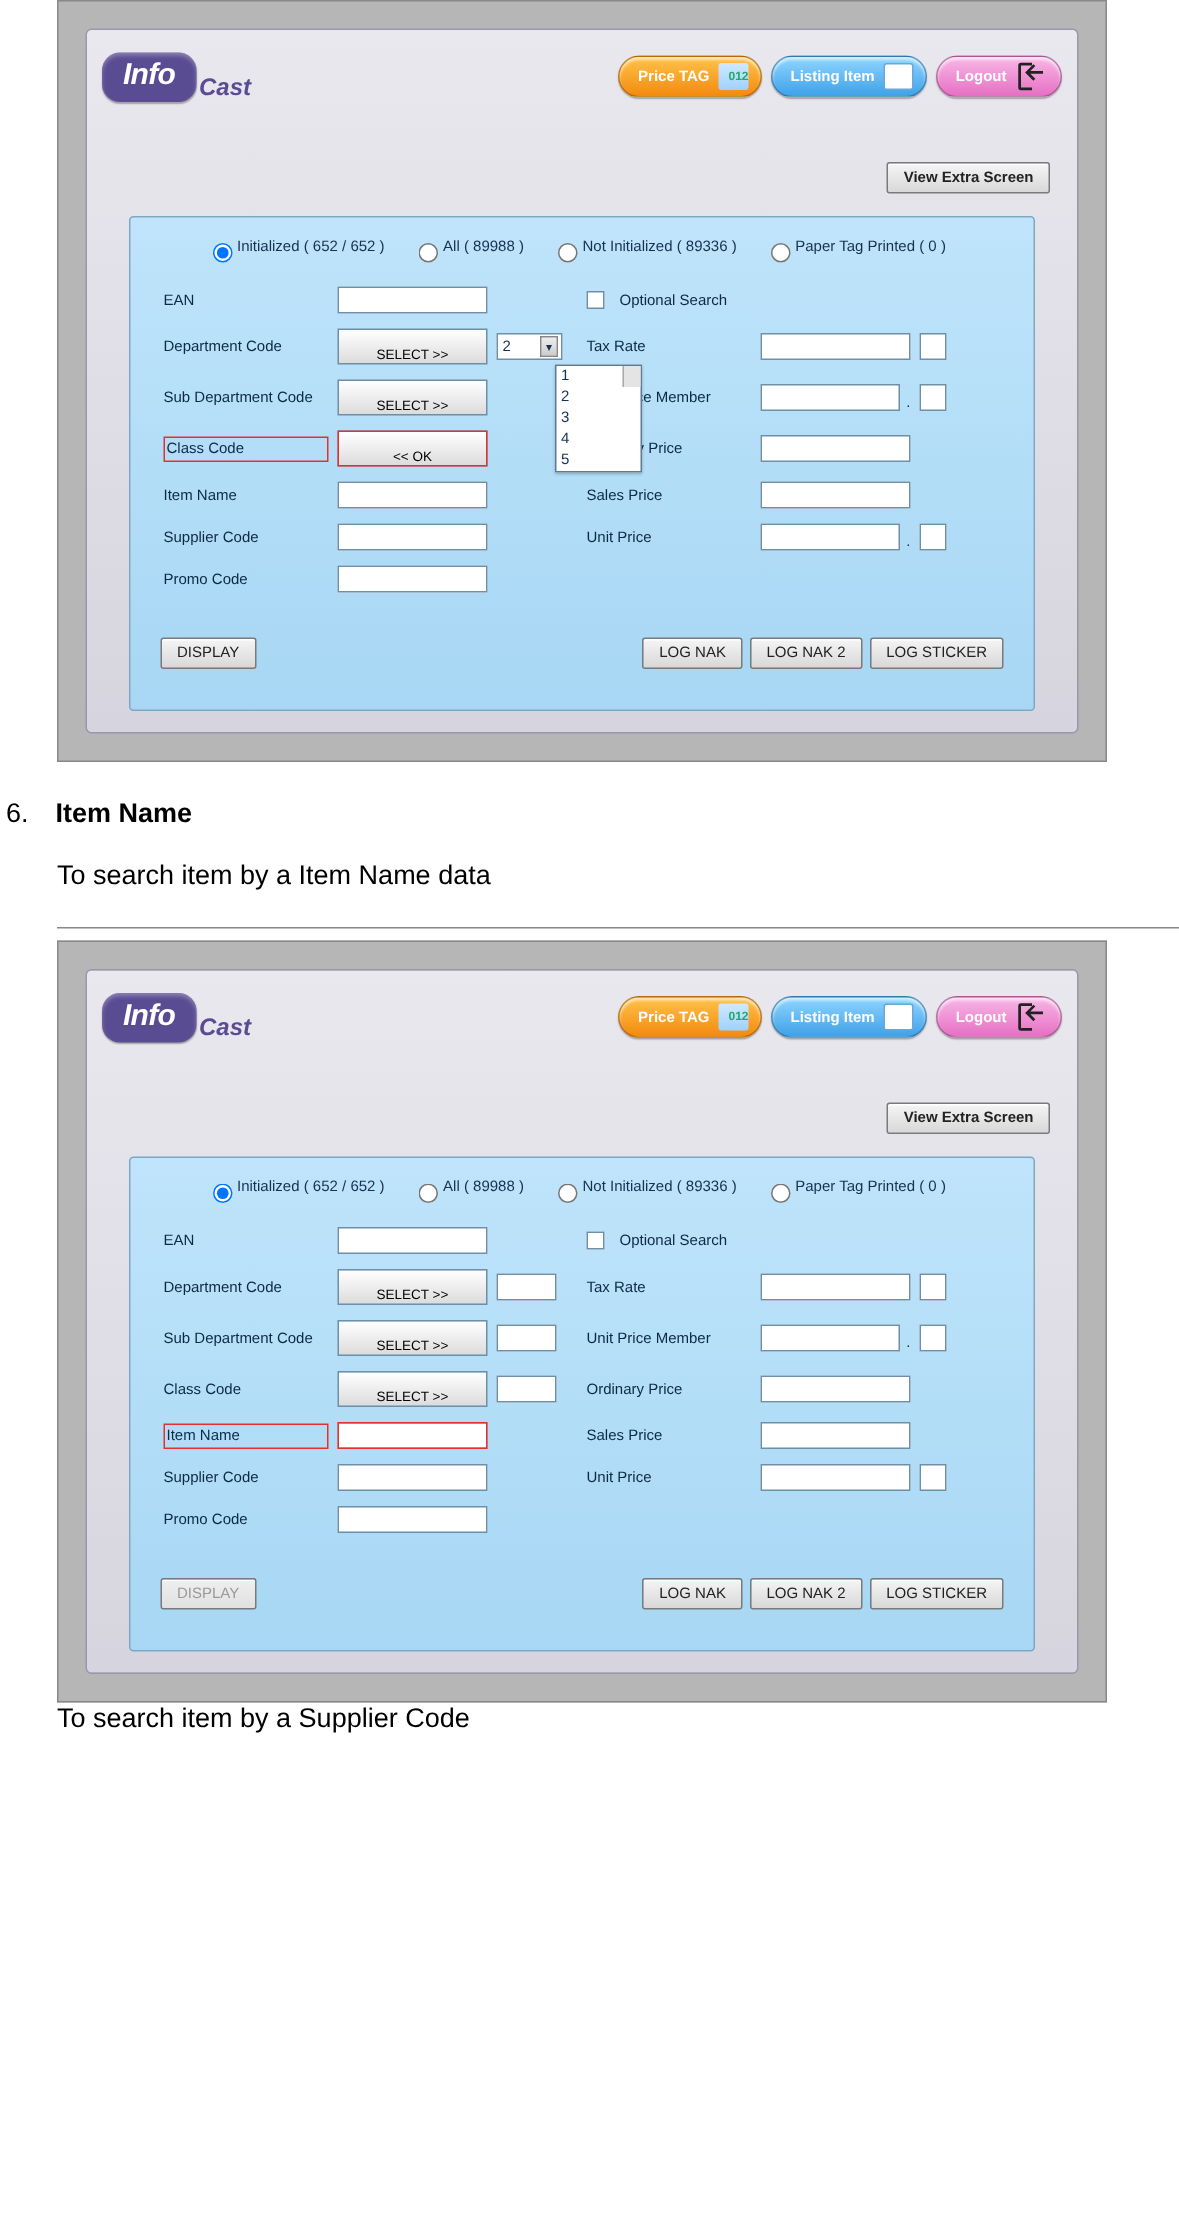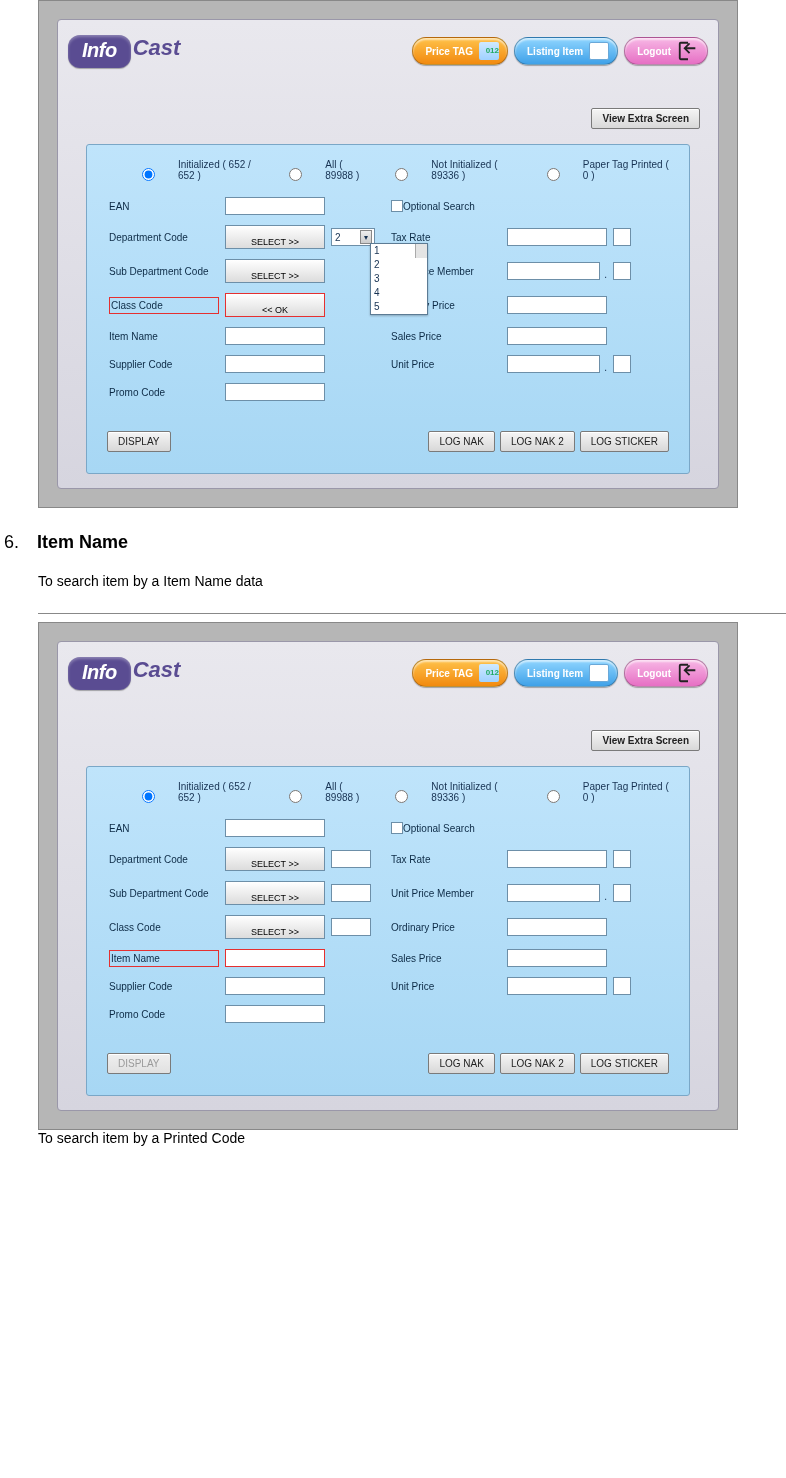--- a/index.html
+++ b/index.html
@@ -8,52 +8,52 @@
     padding: 0;
     background: #fff;
     font-family: Arial, sans-serif;
     font-size: 13px;
     color: #000;
     width: 786px;
   }
   .page { padding: 0 0 30px 0; }
   .section-num { display: inline-block; width: 28px; }
   .section-heading { margin: 24px 0 20px 4px; font-size: 18px; }
-  .section-text { margin: 0 16px 24px 38px; font-size: 14px; }
+  .section-text { margin: 0 16px 24px 38px; font-size: 18px; }
   .fig-wrap { margin: 0 0 0 38px; border-top: 1px solid #888; padding-top: 8px; }
   .first-fig { margin-top: 0; border-top: none; padding-top: 0; }
 
   
   .app-frame {
     width: 700px;
     background: #b6b6b6;
     padding: 18px;
     border: 1px solid #888;
   }
   .app-inner {
     background: linear-gradient(#e9e8ee,#d6d5df);
     border: 1px solid #9a97a9;
     border-radius: 4px;
     height: 470px;
     position: relative;
     padding: 8px 10px 10px 10px;
   }
   .topbar { display: flex; align-items: center; justify-content: space-between; height: 46px; }
-  .logo { display: flex; align-items: flex-start; font-style: italic; font-weight: bold; }
+  .logo { display: flex; align-items: flex-end; font-style: italic; font-weight: bold; }
   .logo-bubble {
     background: #5a4c92;
     color: #fff;
     border-radius: 12px;
     padding: 4px 14px 6px 14px;
     font-size: 20px;
     font-style: italic;
     letter-spacing: -0.5px;
     box-shadow: inset 0 2px 3px rgba(255,255,255,0.3), 0 1px 1px rgba(0,0,0,0.3);
   }
-  .logo-cast { color: #5a4c92; font-size: 22px; margin-left: 2px; }
+  .logo-cast { color: #5a4c92; font-size: 16px; margin-left: 2px; }
 
   .pill-row { display: flex; gap: 6px; }
   .pill {
     border-radius: 14px;
     height: 28px;
     display: flex;
     align-items: center;
     padding: 0 8px 0 12px;
     font-size: 10px;
     font-weight: bold;
@@ -95,21 +95,21 @@
     position: absolute;
     left: 28px; right: 28px; top: 124px; bottom: 14px;
     background: linear-gradient(#bfe4fb,#a7d7f4);
     border: 1px solid #7aa7c7;
     border-radius: 3px;
     padding: 10px 16px 10px 16px;
     color: #163151;
     font-size: 10px;
   }
   .radios { display:flex; gap: 18px; align-items:center; margin: 4px 0 16px 34px; }
-  .radios label { display:flex; align-items:flex-end; gap:20px; cursor:pointer; }
+  .radios label { display:flex; align-items:flex-start; gap:0; cursor:pointer; }
   .grid {
     display:grid;
     grid-template-columns: 110px 100px 44px 4px 110px 100px 22px;
     column-gap: 6px;
     row-gap: 10px;
     align-items: center;
     margin-left: 6px;
   }
   .lbl { font-size: 10px; color:#0c2a45; }
   .inp {
@@ -124,21 +124,21 @@
     height: 18px; width:100%;
     font-size: 9px;
     border:1px solid #6d8fa8;
     background: linear-gradient(#fff,#dcdcdc);
     padding: 11px;
     cursor:pointer;
   }
   .numsmall { width:40px; height:18px; border:1px solid #6d8fa8; background:#fff; font-size:10px; padding:0 3px;}
   .tiny { width:18px; height:18px; border:1px solid #6d8fa8; background:#fff; }
   .chk { width:12px; height:12px; border:1px solid #6d8fa8; background:#fff; display:inline-block;}
-  .opt-row { grid-column: 5 / 8; display:flex; align-items:center; gap:0; }
+  .opt-row { grid-column: 5 / 8; display:flex; align-items:center; gap:10px; }
 
   .hl-red { outline: 1.5px solid #e53030; outline-offset: -1px; }
 
   .dd-open {
     position:absolute;
     border:1px solid #5c7b94;
     background:#fff;
     font-size:10px;
     width: 58px;
     left: 283px;
@@ -442,15 +442,15 @@
               <button class="btn3d">LOG NAK</button>
               <button class="btn3d">LOG NAK 2</button>
               <button class="btn3d">LOG STICKER</button>
             </div>
           </div>
         </div>
       </div>
     </div>
   </div>
 
-  <p class="section-text">To search item by a Printed Code</p>
+  <p class="section-text">To search item by a Supplier Code</p>
 
 </div>
 
 </body></html>

